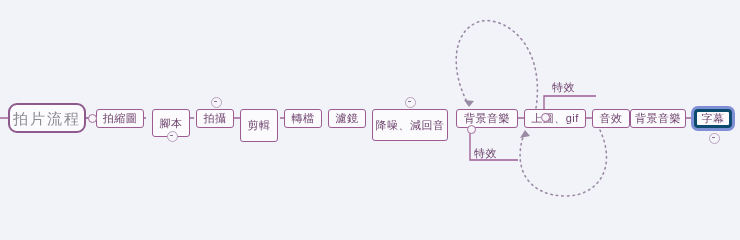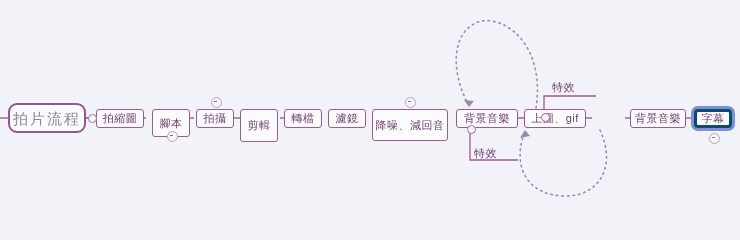--- a/index.html
+++ b/index.html
@@ -176,20 +176,23 @@
   <div class="badge" style="left:405px; top:97px;"></div>
 
   <div class="node" style="left:456px; top:109px; width:62px; height:19px;">
     <span>背景音樂</span>
   </div>
 
   <div class="node" style="left:524px; top:109px; width:62px; height:19px;">
     <span>上圖、gif</span>
   </div>
 
+  <div class="node" style="left:592px; top:109px; width:38px; height:19px;">
+    <span>音效</span>
+  </div>
 
   <div class="node" style="left:630px; top:109px; width:56px; height:19px;">
     <span>背景音樂</span>
   </div>
 
   <div class="node selected" style="left:694px; top:109px; width:38px; height:19px;">
     <span>字幕</span>
   </div>
   <div class="badge" style="left:709px; top:133px;"></div>
 

